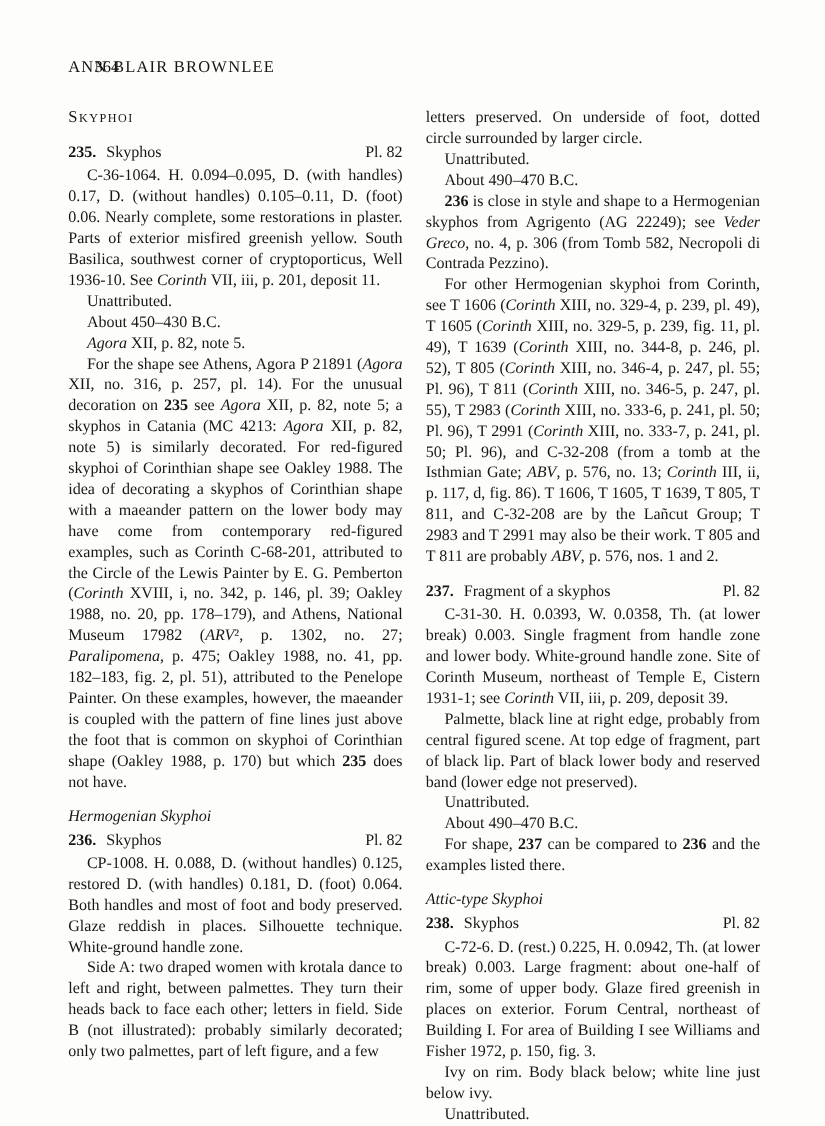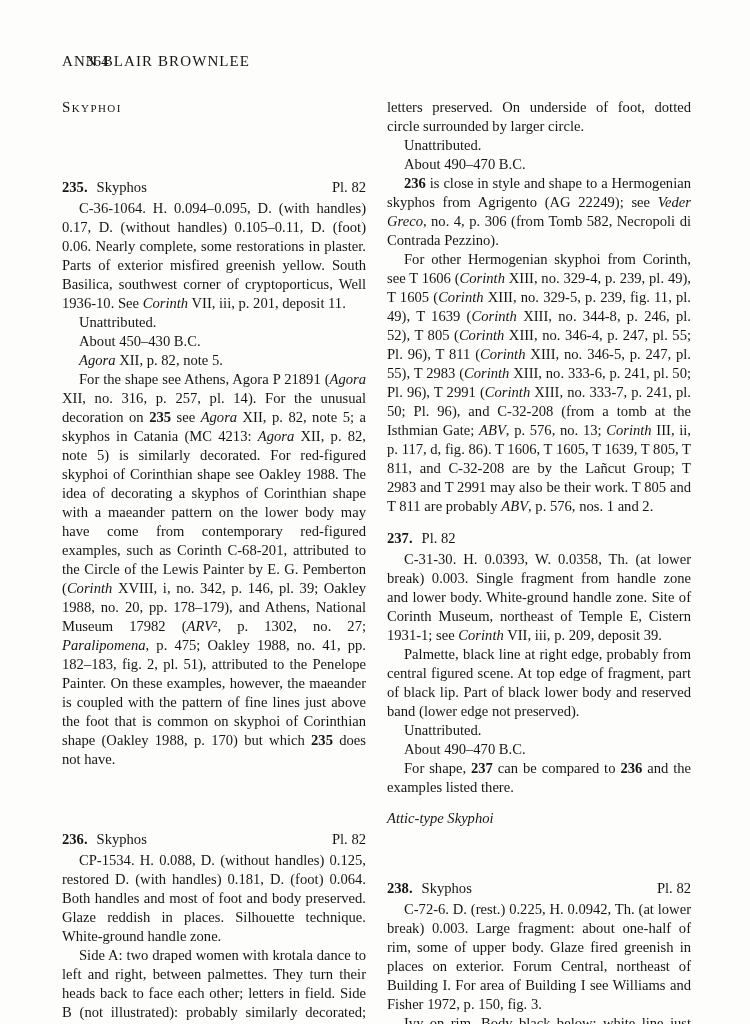--- a/index.html
+++ b/index.html
@@ -70,21 +70,20 @@
   .subheading + .entry-head {
     margin-top: 1px;
     justify-content: flex-end;
   }
   .entry-num {
     font-weight: bold;
     margin-right: 9px;
   }
   .entry-title {
     flex: 1;
-    margin-top: 48px;
   }
   .entry-plate {
     text-align: right;
   }
   .para {
     margin: 0;
     text-align: justify;
     text-indent: 17px;
   }
   .para.noindent {
@@ -107,36 +106,38 @@
         <div class="entry-head">
           <span class="entry-num">235.</span>
           <span class="entry-title">Skyphos</span>
           <span class="entry-plate">Pl. 82</span>
         </div>
         <p class="para">C-36-1064. H. 0.094–0.095, D. (with handles) 0.17, D. (without handles) 0.105–0.11, D. (foot) 0.06. Nearly complete, some restorations in plaster. Parts of exterior misfired greenish yellow. South Basilica, southwest corner of cryptoporticus, Well 1936-10. See <i>Corinth</i> VII, iii, p. 201, deposit 11.</p>
         <p class="para">Unattributed.</p>
         <p class="para">About 450–430 B.C.</p>
         <p class="para"><i>Agora</i> XII, p. 82, note 5.</p>
         <p class="para">For the shape see Athens, Agora P 21891 (<i>Agora</i> XII, no. 316, p. 257, pl. 14). For the unusual decoration on <b>235</b> see <i>Agora</i> XII, p. 82, note 5; a skyphos in Catania (MC 4213: <i>Agora</i> XII, p. 82, note 5) is similarly decorated. For red-figured skyphoi of Corinthian shape see Oakley 1988. The idea of decorating a skyphos of Corinthian shape with a maeander pattern on the lower body may have come from contemporary red-figured examples, such as Corinth C-68-201, attributed to the Circle of the Lewis Painter by E. G. Pemberton (<i>Corinth</i> XVIII, i, no. 342, p. 146, pl. 39; Oakley 1988, no. 20, pp. 178–179), and Athens, National Museum 17982 (<i>ARV</i>², p. 1302, no. 27; <i>Paralipomena</i>, p. 475; Oakley 1988, no. 41, pp. 182–183, fig. 2, pl. 51), attributed to the Penelope Painter. On these examples, however, the maeander is coupled with the pattern of fine lines just above the foot that is common on skyphoi of Corinthian shape (Oakley 1988, p. 170) but which <b>235</b> does not have.</p>
+        <div class="subheading">Hermogenian Skyphoi</div>
         <div class="entry-head">
           <span class="entry-num">236.</span>
           <span class="entry-title">Skyphos</span>
           <span class="entry-plate">Pl. 82</span>
         </div>
-        <p class="para">CP-1534. H. 0.088, D. (without handles) 0.125, restored D. (with handles) 0.181, D. (foot) 0.064. Both handles and most of foot and body preserved. Glaze reddish in places. Silhouette technique. White-ground handle zone.</p>
+        <p class="para">CP-1008. H. 0.088, D. (without handles) 0.125, restored D. (with handles) 0.181, D. (foot) 0.064. Both handles and most of foot and body preserved. Glaze reddish in places. Silhouette technique. White-ground handle zone.</p>
         <p class="para">Side A: two draped women with krotala dance to left and right, between palmettes. They turn their heads back to face each other; letters in field. Side B (not illustrated): probably similarly decorated; only two palmettes, part of left figure, and a few</p>
       </div>
     <div class="col" id="col-right">
         <p class="para noindent">letters preserved. On underside of foot, dotted circle surrounded by larger circle.</p>
         <p class="para">Unattributed.</p>
         <p class="para">About 490–470 B.C.</p>
         <p class="para"><b>236</b> is close in style and shape to a Hermogenian skyphos from Agrigento (AG 22249); see <i>Veder Greco</i>, no. 4, p. 306 (from Tomb 582, Necropoli di Contrada Pezzino).</p>
         <p class="para">For other Hermogenian skyphoi from Corinth, see T 1606 (<i>Corinth</i> XIII, no. 329-4, p. 239, pl. 49), T 1605 (<i>Corinth</i> XIII, no. 329-5, p. 239, fig. 11, pl. 49), T 1639 (<i>Corinth</i> XIII, no. 344-8, p. 246, pl. 52), T 805 (<i>Corinth</i> XIII, no. 346-4, p. 247, pl. 55; Pl. 96), T 811 (<i>Corinth</i> XIII, no. 346-5, p. 247, pl. 55), T 2983 (<i>Corinth</i> XIII, no. 333-6, p. 241, pl. 50; Pl. 96), T 2991 (<i>Corinth</i> XIII, no. 333-7, p. 241, pl. 50; Pl. 96), and C-32-208 (from a tomb at the Isthmian Gate; <i>ABV</i>, p. 576, no. 13; <i>Corinth</i> III, ii, p. 117, d, fig. 86). T 1606, T 1605, T 1639, T 805, T 811, and C-32-208 are by the Lañcut Group; T 2983 and T 2991 may also be their work. T 805 and T 811 are probably <i>ABV</i>, p. 576, nos. 1 and 2.</p>
         <div class="entry-head">
           <span class="entry-num">237.</span>
+          <span class="entry-title">Fragment of a skyphos</span>
           <span class="entry-plate">Pl. 82</span>
         </div>
         <p class="para">C-31-30. H. 0.0393, W. 0.0358, Th. (at lower break) 0.003. Single fragment from handle zone and lower body. White-ground handle zone. Site of Corinth Museum, northeast of Temple E, Cistern 1931-1; see <i>Corinth</i> VII, iii, p. 209, deposit 39.</p>
         <p class="para">Palmette, black line at right edge, probably from central figured scene. At top edge of fragment, part of black lip. Part of black lower body and reserved band (lower edge not preserved).</p>
         <p class="para">Unattributed.</p>
         <p class="para">About 490–470 B.C.</p>
         <p class="para">For shape, <b>237</b> can be compared to <b>236</b> and the examples listed there.</p>
         <div class="subheading">Attic-type Skyphoi</div>
         <div class="entry-head">
           <span class="entry-num">238.</span>

